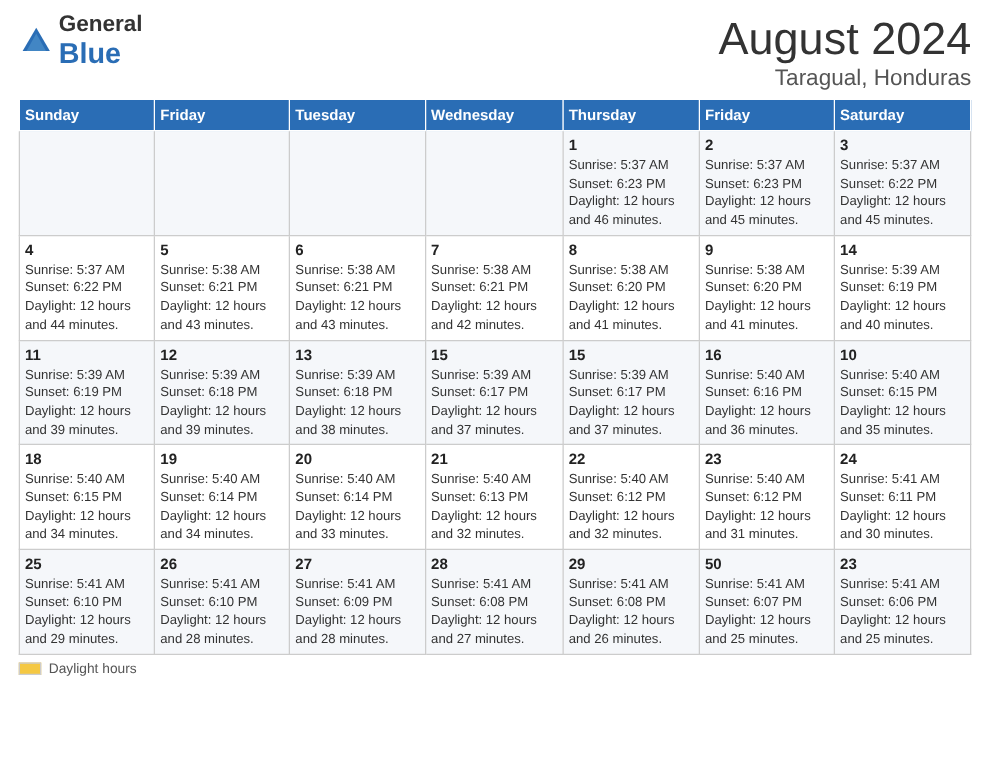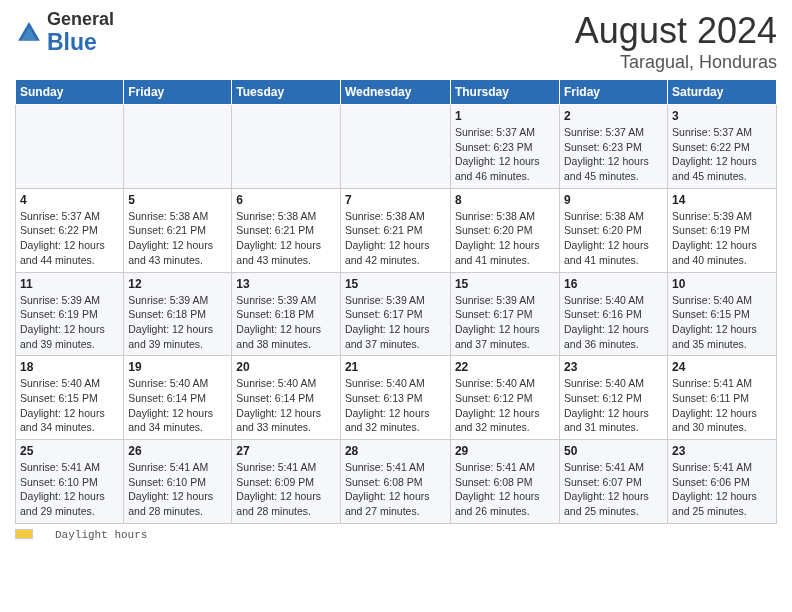--- a/index.html
+++ b/index.html
@@ -99,23 +99,22 @@
       line-height: 1.4;
     }
     .empty-cell {
       background: #f5f7fa !important;
     }
     .footer-note {
       margin-top: 5px;
       font-size: 11px;
       color: #555;
       display: flex;
-      align-items: flex-start;
-      gap: 22px;
-      font-family: Liberation Mono, monospace;
+      align-items: center;
+      gap: 6px;
     }
     .daylight-bar {
       display: inline-block;
       width: 18px;
       height: 10px;
       background: #f5c842;
       border: 1px solid #ccc;
       vertical-align: middle;
     }
   </style>

